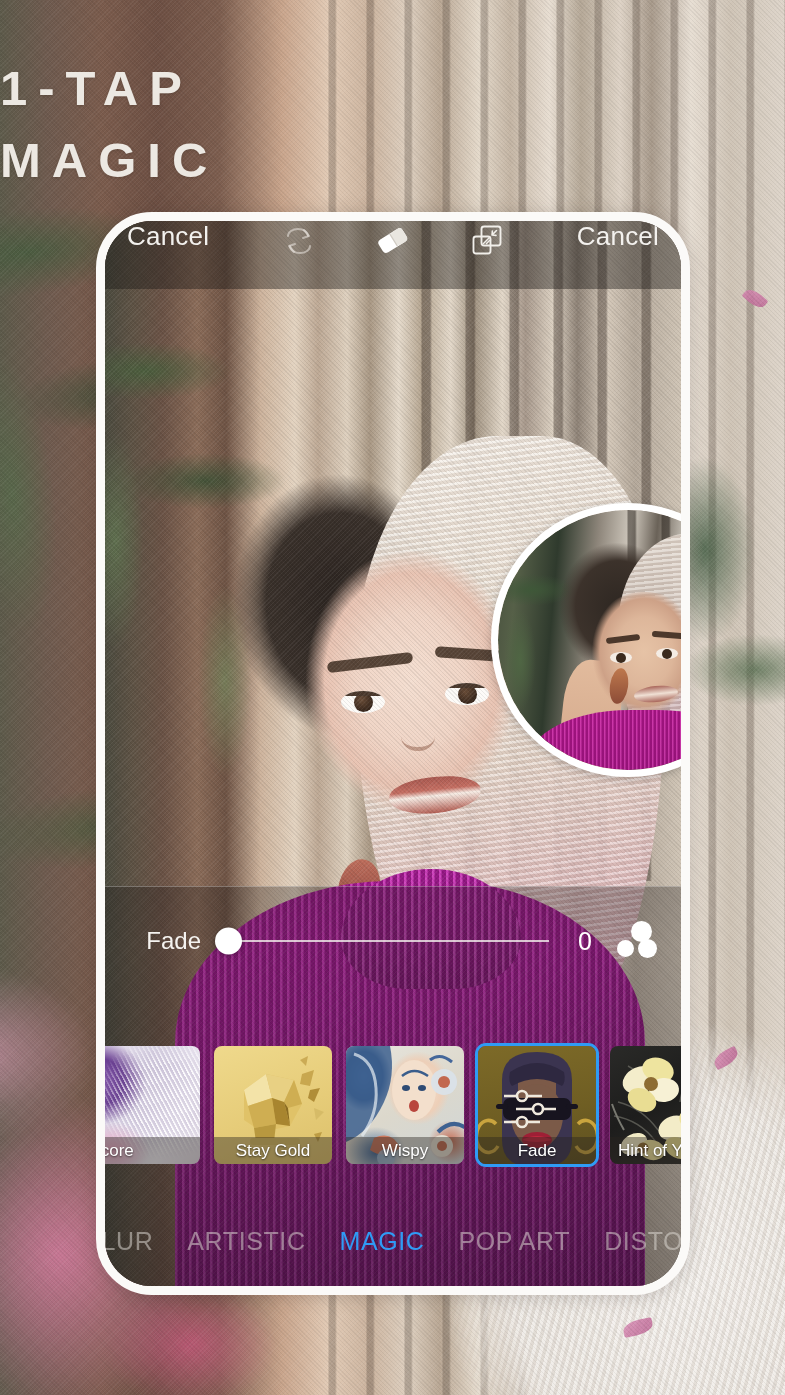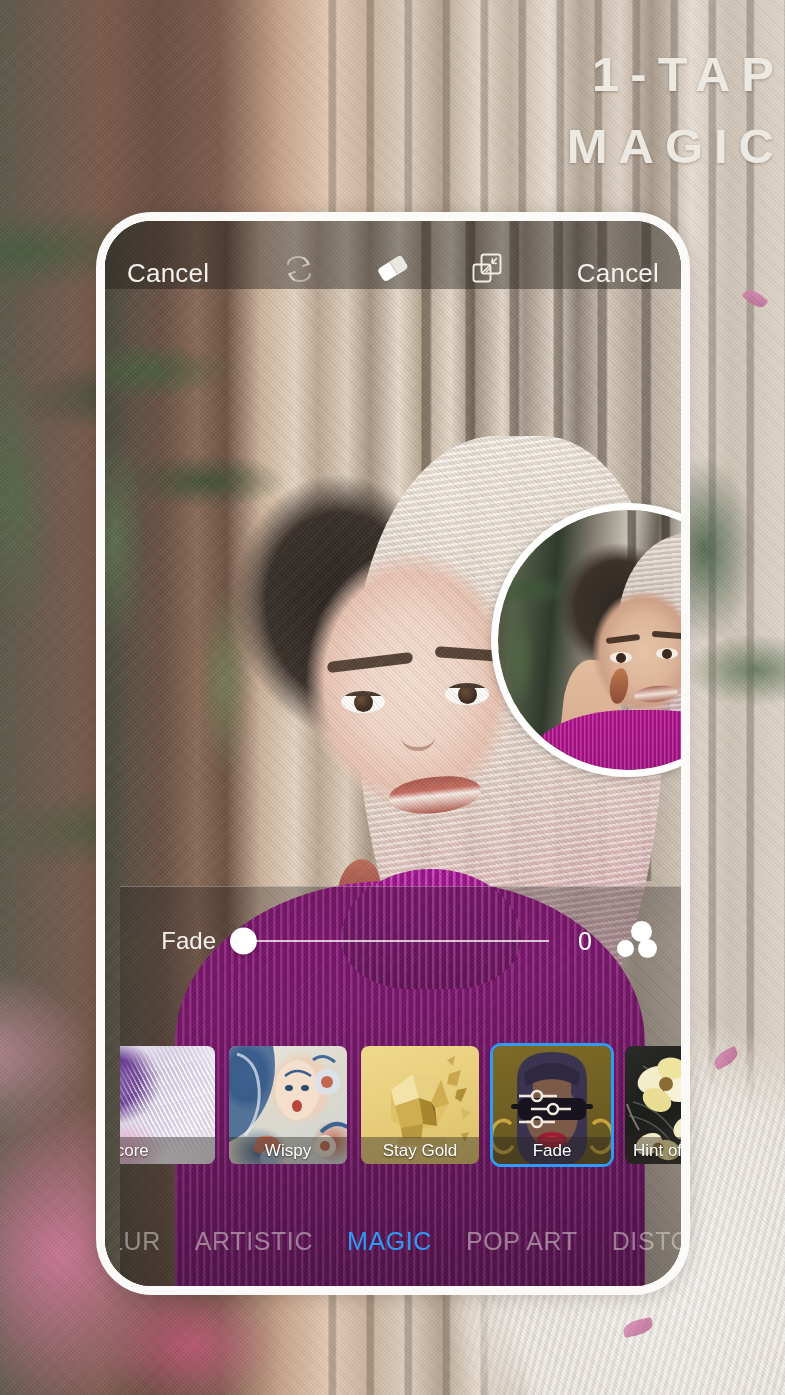--- a/index.html
+++ b/index.html
@@ -106,22 +106,22 @@
   .bg-grain {
     position: absolute; inset: 0;
     background-image:
       repeating-linear-gradient(45deg, rgba(0,0,0,0.055) 0 1px, transparent 1px 3px),
       repeating-linear-gradient(-45deg, rgba(255,255,255,0.05) 0 1px, transparent 1px 3px);
   }
 
   
   #headline {
     position: absolute;
-    left: 0; right: 0; top: 38px;
-    text-align: right;
+    left: 0; right: 0; top: 52px;
+    text-align: left;
     z-index: 5;
     pointer-events: none;
   }
   #headline .line {
     color: #ece8e2;
     font-weight: 700;
     font-size: 49px;
     letter-spacing: 11px;
     line-height: 72px;
     text-shadow: 0 1px 3px rgba(60,45,35,0.35);
@@ -252,21 +252,21 @@
   .cp-halftone {
     position: absolute; inset: 0;
     background-image:
       repeating-linear-gradient(45deg, rgba(0,0,0,0.07) 0 1px, transparent 1px 3px),
       repeating-linear-gradient(-45deg, rgba(255,255,255,0.06) 0 1px, transparent 1px 3px);
   }
 
   
   #toolbar {
     position: absolute; left: 0; right: 0; top: 0; height: 68px;
-    display: flex; align-items: flex-end; justify-content: space-between;
+    display: flex; align-items: flex-start; justify-content: space-between;
     padding: 0 22px;
     background: rgba(28,26,24,0.42);
     z-index: 9;
   }
   .tb-text {
     color: #f3f1ee; font-size: 26px; font-weight: 400;
     letter-spacing: .2px; white-space: nowrap;
   }
   #tb-icons { display: flex; align-items: center; gap: 54px; }
   .tb-icon { width: 40px; height: 40px; display: flex; align-items: center; justify-content: center; }
@@ -360,21 +360,20 @@
     position: absolute; left: 112px; top: 158px; width: 18px; height: 36px;
     background: linear-gradient(170deg,#c07a4e,#8a4a36);
     border-radius: 50%;
     transform: rotate(8deg);
   }
 
   
   #panel {
     position: absolute; left: 0; right: 0; bottom: 0; height: 400px;
     z-index: 9;
-    margin-left: 15px;
   }
   #panel-shade {
     position: absolute; inset: 0;
     background: linear-gradient(180deg,
       rgba(26,22,22,0.30) 0px,
       rgba(26,22,22,0.26) 60px,
       rgba(26,22,22,0.30) 200px,
       rgba(22,18,18,0.42) 400px);
   }
   #panel-divider {
@@ -629,62 +628,62 @@
 
 
         <div id="filters-row">
 
           <div class="filter-thumb first">
             <div class="ft-art art-pastel"></div>
             <div class="ft-name">tcore</div>
           </div>
 
           <div class="filter-thumb">
+            <div class="ft-art art-gold">
+              <svg width="118" height="118" viewBox="0 0 118 118" style="position:absolute;inset:0;">
+                <polygon points="30,74 30,44 52,28 80,34 88,58 76,80 48,86" fill="#e0c268"></polygon>
+                <polygon points="30,44 52,28 58,52 34,60" fill="#f3e3a8"></polygon>
+                <polygon points="52,28 80,34 70,56 58,52" fill="#e8d083"></polygon>
+                <polygon points="80,34 88,58 74,62 70,56" fill="#cfae52"></polygon>
+                <polygon points="34,60 58,52 62,78 40,82" fill="#cfae52"></polygon>
+                <polygon points="58,52 70,56 76,80 62,78" fill="#a8852f"></polygon>
+                <polygon points="70,56 74,62 76,80" fill="#8b6c22"></polygon>
+                <polygon points="40,82 62,78 60,96 42,96" fill="#b8983f"></polygon>
+                <rect x="36" y="92" width="50" height="7" rx="3" fill="#d8bc63"></rect>
+                <polygon points="88,28 100,24 96,40 86,38" fill="#c8a74f"></polygon>
+                <polygon points="96,44 106,42 100,56 94,52" fill="#b08d38"></polygon>
+                <polygon points="100,62 110,66 102,74" fill="#d6bb67"></polygon>
+                <polygon points="86,14 94,10 92,20" fill="#cbab55"></polygon>
+                <polygon points="100,88 108,86 104,96" fill="#bd9c44"></polygon>
+              </svg>
+            </div>
+            <div class="ft-name">Stay Gold</div>
+          </div>
+
+          <div class="filter-thumb">
             <div class="ft-art art-wispy">
               <svg width="118" height="118" viewBox="0 0 118 118" style="position:absolute;inset:0;">
                 <path d="M0 0 h44 q6 30 -6 56 q-14 30 -38 40 z" fill="#3c5f8e" opacity=".85"></path>
                 <path d="M8 8 q20 6 22 34 q2 26 -14 48" stroke="#e6ecf2" stroke-width="3" fill="none" opacity=".7"></path>
                 <ellipse cx="68" cy="44" rx="22" ry="30" fill="#f3dfcc"></ellipse>
                 <path d="M56 30 q12 -10 26 0" stroke="#3a5d8c" stroke-width="2.5" fill="none"></path>
                 <ellipse cx="60" cy="42" rx="4" ry="3" fill="#2e4b74"></ellipse>
                 <ellipse cx="76" cy="42" rx="4" ry="3" fill="#2e4b74"></ellipse>
                 <ellipse cx="68" cy="60" rx="5" ry="6" fill="#b9453c"></ellipse>
                 <circle cx="98" cy="36" r="13" fill="#d9e2ea" opacity=".9"></circle>
                 <circle cx="98" cy="36" r="6" fill="#c2684f"></circle>
                 <path d="M92 86 q14 -14 28 -4" stroke="#3d6191" stroke-width="4" fill="none"></path>
                 <circle cx="96" cy="100" r="11" fill="#e3dccf"></circle>
                 <circle cx="96" cy="100" r="5" fill="#c06a50"></circle>
                 <path d="M28 92 q18 -8 26 10 q-16 12 -30 2 z" fill="#cf7254" opacity=".9"></path>
                 <circle cx="40" cy="112" r="9" fill="#9fb9d2" opacity=".8"></circle>
                 <path d="M84 14 q10 -8 22 2" stroke="#44679a" stroke-width="3" fill="none"></path>
               </svg>
             </div>
             <div class="ft-name">Wispy</div>
-          </div>
-
-          <div class="filter-thumb">
-            <div class="ft-art art-gold">
-              <svg width="118" height="118" viewBox="0 0 118 118" style="position:absolute;inset:0;">
-                <polygon points="30,74 30,44 52,28 80,34 88,58 76,80 48,86" fill="#e0c268"></polygon>
-                <polygon points="30,44 52,28 58,52 34,60" fill="#f3e3a8"></polygon>
-                <polygon points="52,28 80,34 70,56 58,52" fill="#e8d083"></polygon>
-                <polygon points="80,34 88,58 74,62 70,56" fill="#cfae52"></polygon>
-                <polygon points="34,60 58,52 62,78 40,82" fill="#cfae52"></polygon>
-                <polygon points="58,52 70,56 76,80 62,78" fill="#a8852f"></polygon>
-                <polygon points="70,56 74,62 76,80" fill="#8b6c22"></polygon>
-                <polygon points="40,82 62,78 60,96 42,96" fill="#b8983f"></polygon>
-                <rect x="36" y="92" width="50" height="7" rx="3" fill="#d8bc63"></rect>
-                <polygon points="88,28 100,24 96,40 86,38" fill="#c8a74f"></polygon>
-                <polygon points="96,44 106,42 100,56 94,52" fill="#b08d38"></polygon>
-                <polygon points="100,62 110,66 102,74" fill="#d6bb67"></polygon>
-                <polygon points="86,14 94,10 92,20" fill="#cbab55"></polygon>
-                <polygon points="100,88 108,86 104,96" fill="#bd9c44"></polygon>
-              </svg>
-            </div>
-            <div class="ft-name">Stay Gold</div>
           </div>
 
           <div class="filter-thumb selected">
             <div class="ft-art art-soul">
               <svg width="118" height="118" viewBox="0 0 118 118" style="position:absolute;inset:0;">
                 <path d="M24 34 q0 -28 35 -28 q35 0 35 28 v60 q0 18 -14 24 h-42 q-14 -6 -14 -24 z" fill="#3b3450"></path>
                 <path d="M40 30 q19 -12 38 0 v26 q-19 10 -38 0 z" fill="#7c5a48"></path>
                 <ellipse cx="59" cy="70" rx="26" ry="32" fill="#7b5a48"></ellipse>
                 <path d="M32 26 q27 -18 54 0 q2 10 -2 14 q-25 -14 -50 0 q-4 -4 -2 -14z" fill="#2e2840"></path>
                 <rect x="25" y="52" width="68" height="22" rx="7" fill="#17141f"></rect>

